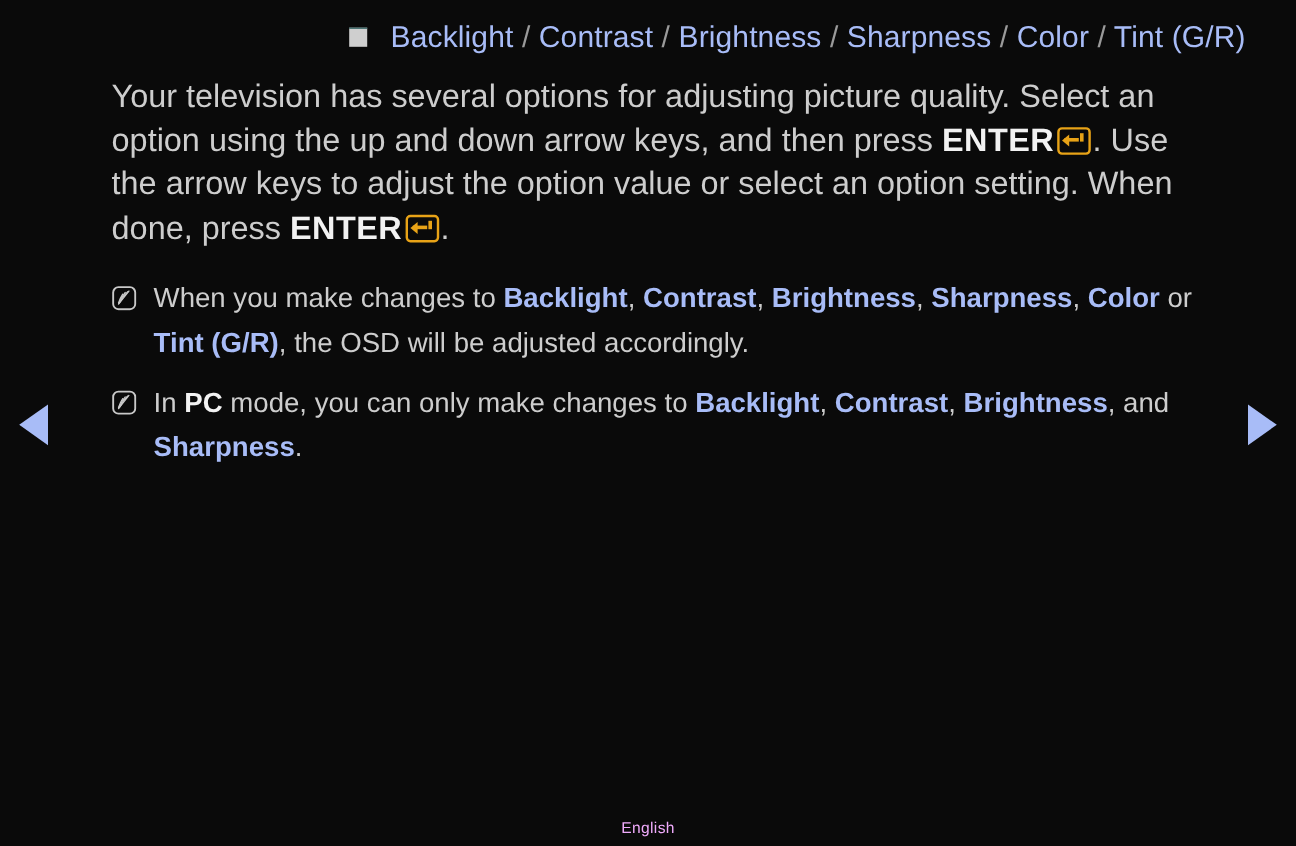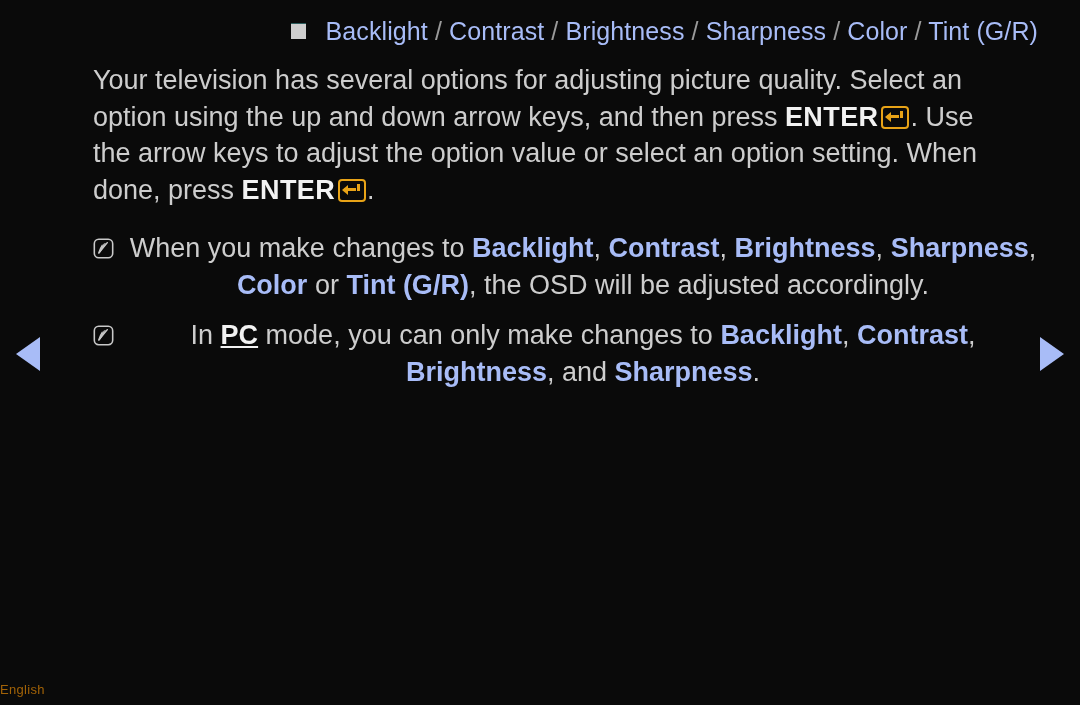--- a/index.html
+++ b/index.html
@@ -137,52 +137,51 @@
     margin-left: 35px;
     margin-top: 22px;
   }
   .note {
     display: flex;
     align-items: flex-start;
     gap: 14px;
     margin-bottom: 14px;
   }
   .note-text {
-    font-size: 27px;
+    font-size: 23px;
     line-height: 36.5px;
     color: #cdcdcd;
     width: 912px;
-    text-align: center;
   }
   .note-text .kw {
     color: #a8bcf7;
     font-weight: bold;
   }
   .note-text .kw-white {
     color: #f2f2f2;
     font-weight: bold;
-    text-decoration: underline;
   }
 
   
   .note-icon {
     flex: 0 0 auto;
     width: 21px;
     height: 21px;
     margin-top: 8px;
   }
 
   
   .footer {
     position: absolute;
     left: 0;
     right: 0;
     bottom: 8px;
+    text-align: center;
     font-size: 13px;
-    color: #a16207;
+    color: #f0abfc;
     letter-spacing: 0.3px;
   }
 </style>
 </head>
 <body>
 
 <div class="page">
 
   <div class="nav-arrow nav-prev"></div>
 

